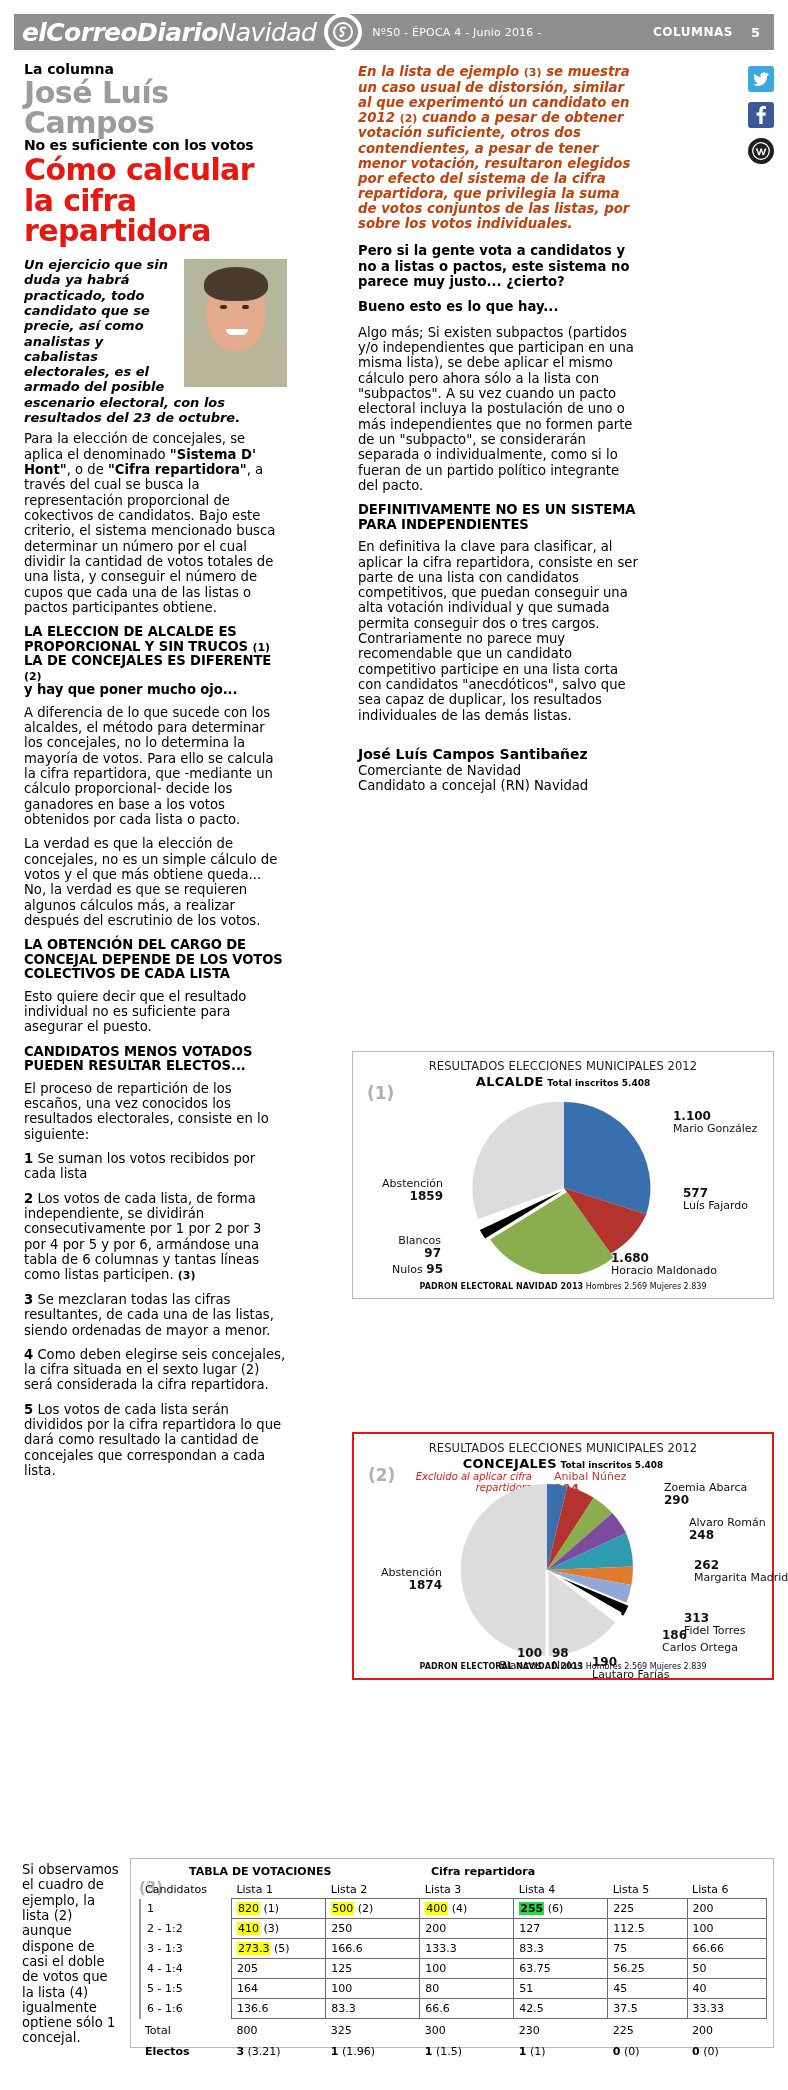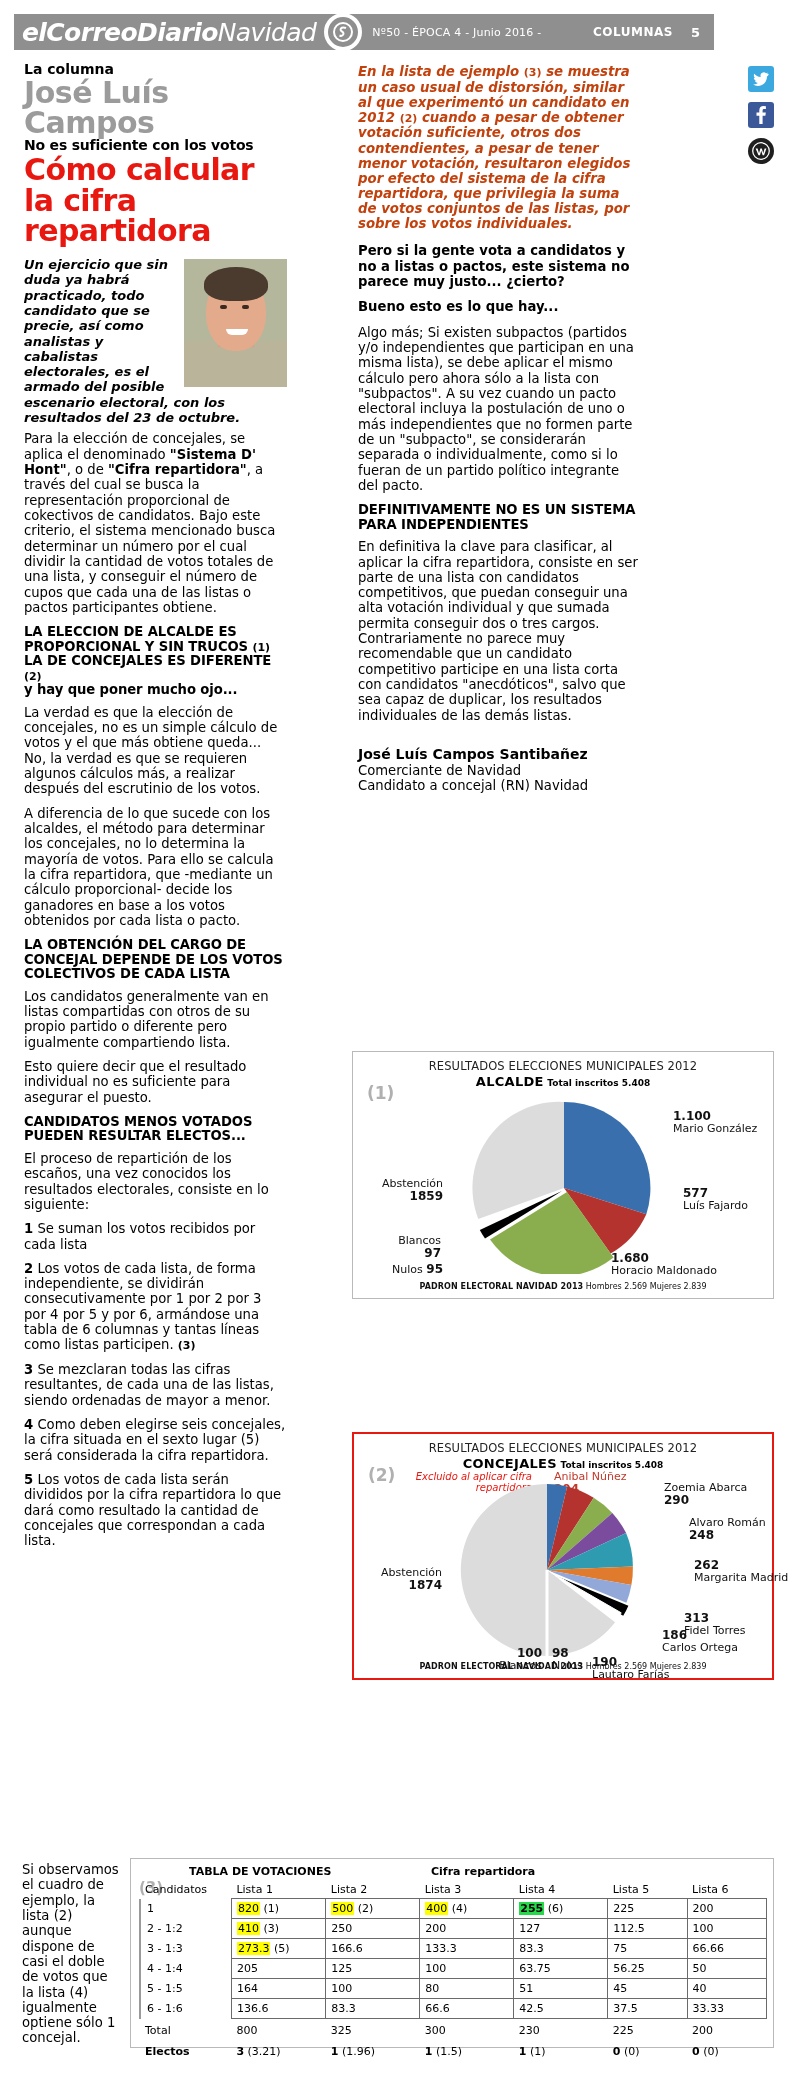--- a/index.html
+++ b/index.html
@@ -9,21 +9,21 @@
     font-family:"DejaVu Sans","Liberation Sans",sans-serif;
     color:#000;
     position:relative;
     overflow:hidden;
     -webkit-font-smoothing:antialiased;
   }
   .page{position:relative;width:788px;height:2090px;}
 
   
   .masthead{
-    position:absolute;left:14px;top:14px;width:700px;height:36px;
+    position:absolute;left:14px;top:14px;width:760px;height:36px;
     background:#8f8f8f;
     display:flex;align-items:center;
   }
   .mast-logo{
     font-family:"DejaVu Sans","Liberation Sans",sans-serif;
     font-size:25px;font-style:italic;color:#ffffff;
     letter-spacing:-0.6px;padding-left:8px;white-space:nowrap;
     line-height:1;
   }
   .mast-logo .b{font-weight:bold;}
@@ -220,36 +220,35 @@
         <div class="eyeR"></div>
       <div class="mouth"></div>
     </div>
 
     <div class="lead">Un ejercicio que sin duda ya habrá practicado, todo candidato que se precie, así como analistas y cabalistas electorales, es el armado del posible escenario electoral, con los resultados del 23 de octubre.</div>
 
     <p class="body"><span>Para la elección de concejales, se aplica el denominado </span><b>"Sistema  D' Hont"</b><span>, o de </span><b>"Cifra repartidora"</b><span>,  a través del cual  se busca la representación proporcional de cokectivos de candidatos. Bajo este criterio, el sistema mencionado busca determinar un número por el cual dividir la cantidad de votos totales de una lista, y conseguir el número de cupos que cada una de las listas o pactos participantes obtiene.</span></p>
 
     <div class="sechead"><span>LA ELECCION DE ALCALDE ES PROPORCIONAL Y SIN TRUCOS </span><span class="numref">(1)</span><br><span>LA DE CONCEJALES ES DIFERENTE </span><span class="numref">(2)</span><br><span>y hay que poner mucho ojo...</span></div>
 
+    <p class="body">A diferencia de lo que sucede con los alcaldes, el método para determinar los concejales, no lo determina la mayoría de votos. Para ello se calcula la cifra repartidora, que -mediante un cálculo proporcional- decide los ganadores en base a los votos obtenidos por cada lista o pacto.</p>
     <p class="body">La verdad es que la elección de concejales, no es un simple cálculo de votos y el que más obtiene queda... No, la verdad es que se requieren algunos cálculos más, a realizar después del escrutinio de los votos.</p>
-    <p class="body">A diferencia de lo que sucede con los alcaldes, el método para determinar los concejales, no lo determina la mayoría de votos. Para ello se calcula la cifra repartidora, que -mediante un cálculo proporcional- decide los ganadores en base a los votos obtenidos por cada lista o pacto.</p>
 
     <div class="sechead">LA OBTENCIÓN DEL CARGO DE CONCEJAL DEPENDE DE LOS VOTOS COLECTIVOS DE CADA LISTA</div>
 
-    <p class="body">Los candidatos generalmente van en listas compartidas con otros de su propio partido o diferente pero igualmente compartiendo lista.</p>
     <p class="body">Esto quiere decir que el resultado individual no es suficiente para asegurar el puesto.</p>
 
     <div class="sechead">CANDIDATOS MENOS VOTADOS PUEDEN RESULTAR ELECTOS...</div>
 
     <p class="body">El proceso de repartición de los escaños, una vez conocidos los resultados electorales, consiste en lo siguiente:</p>
 
     <p class="body step"><b>1</b><span> Se suman los votos recibidos por cada lista</span></p>
     <p class="body step"><b>2</b><span> Los votos de cada lista, de forma independiente, se dividirán consecutivamente por 1 por 2 por 3 por 4 por 5 y por 6, armándose una tabla de 6 columnas y tantas líneas como listas participen. </span><b class="numref">(3)</b></p>
     <p class="body step"><b>3</b><span> Se mezclaran todas las cifras resultantes, de cada una de las listas, siendo ordenadas de mayor a menor.</span></p>
-    <p class="body step"><b>4</b><span> Como deben elegirse seis concejales, la cifra situada en el sexto lugar (5) será considerada la cifra repartidora.</span></p>
+    <p class="body step"><b>4</b><span> Como deben elegirse seis concejales, la cifra situada en el sexto lugar (2) será considerada la cifra repartidora.</span></p>
     <p class="body step"><b>5</b><span> Los votos de cada lista serán divididos por la cifra repartidora lo que dará como resultado la cantidad de concejales que correspondan a cada lista.</span></p>
   </div>
 
   <div class="left-note">Si observamos el cuadro de ejemplo, la lista (2) aunque dispone de casi el doble de votos que la lista (4) igualmente optiene sólo 1 concejal.</div>
 
   <div class="colR">
     <div class="redlead"><span>En la lista de ejemplo </span><span class="nref">(3)</span><span> se muestra un caso usual de distorsión, similar al que experimentó un candidato en 2012 </span><span class="nref">(2)</span><span> cuando a pesar de obtener votación suficiente, otros dos contendientes, a pesar de tener menor votación, resultaron elegidos por efecto del sistema de la cifra repartidora, que privilegia la suma de votos conjuntos de las listas, por sobre los votos individuales.</span></div>
 
     <div class="bold-q">Pero si la gente vota a candidatos y no a listas o pactos, este sistema no parece muy justo... ¿cierto?</div>
     <div class="bold-q">Bueno esto es lo que hay...</div>

